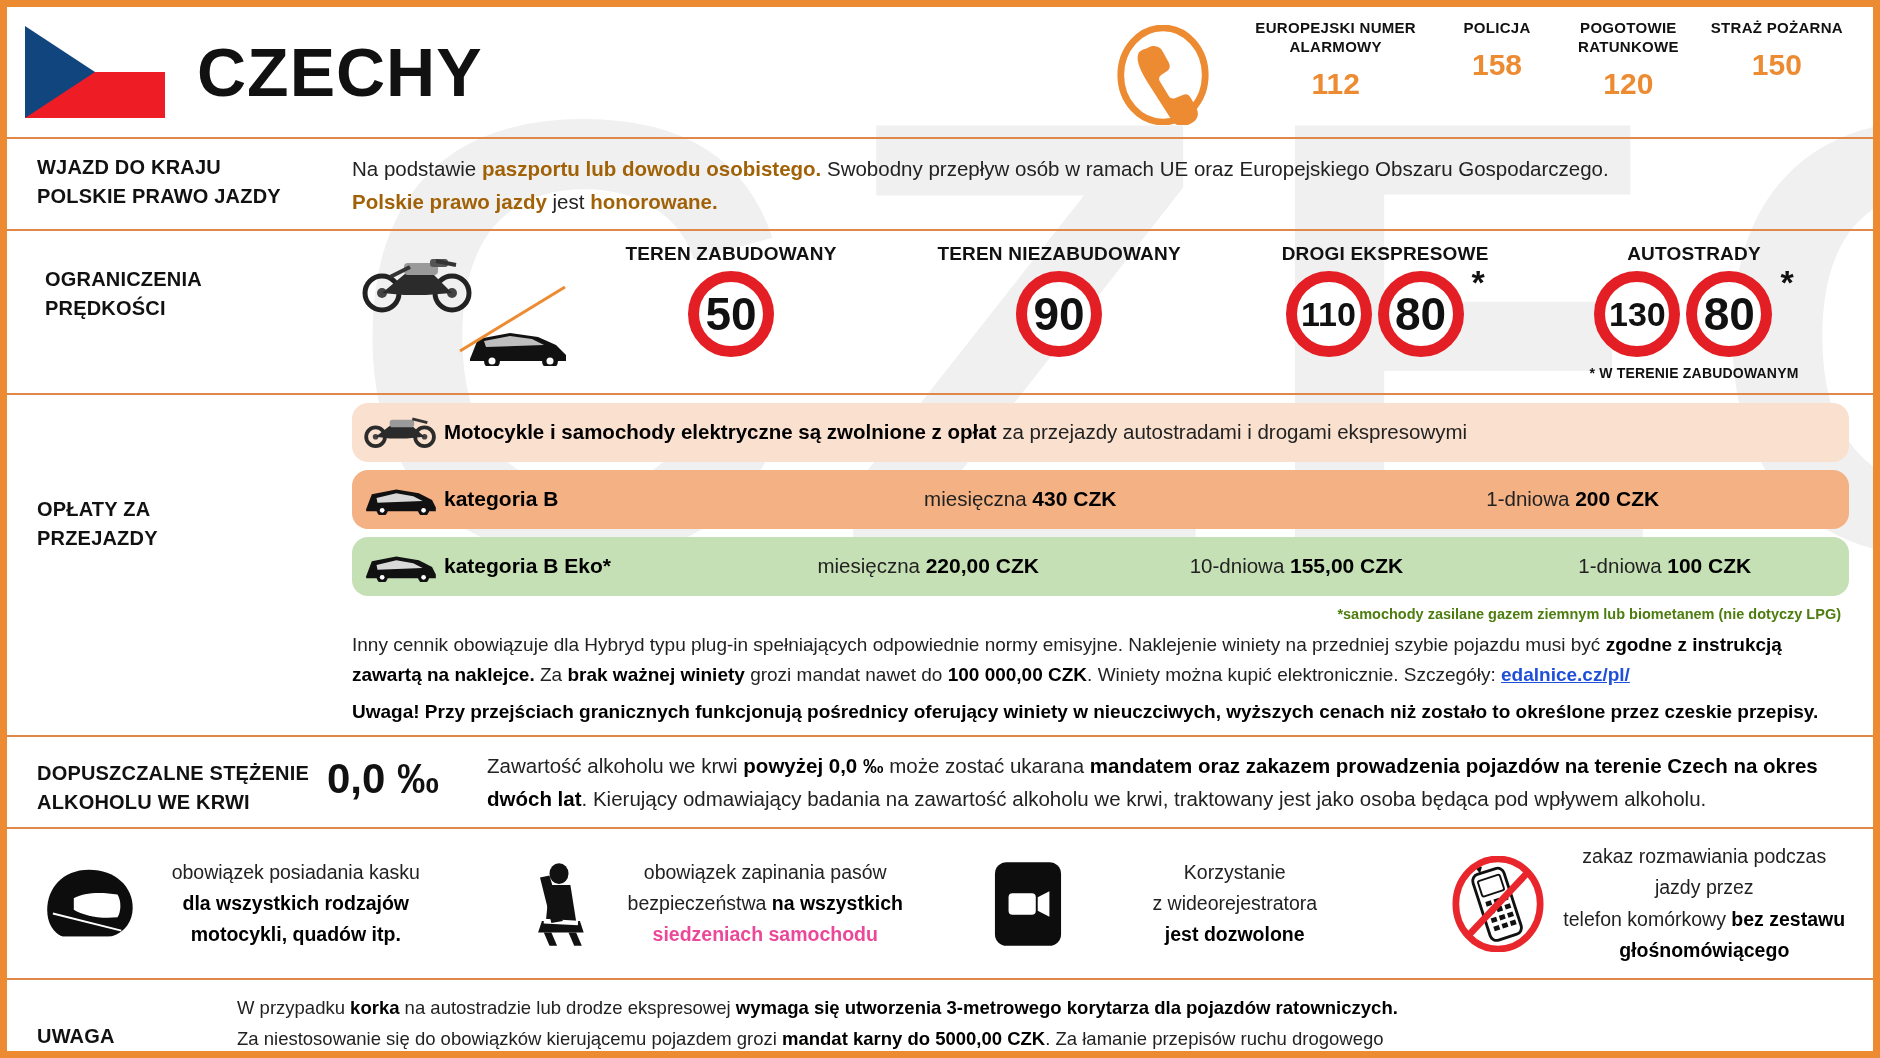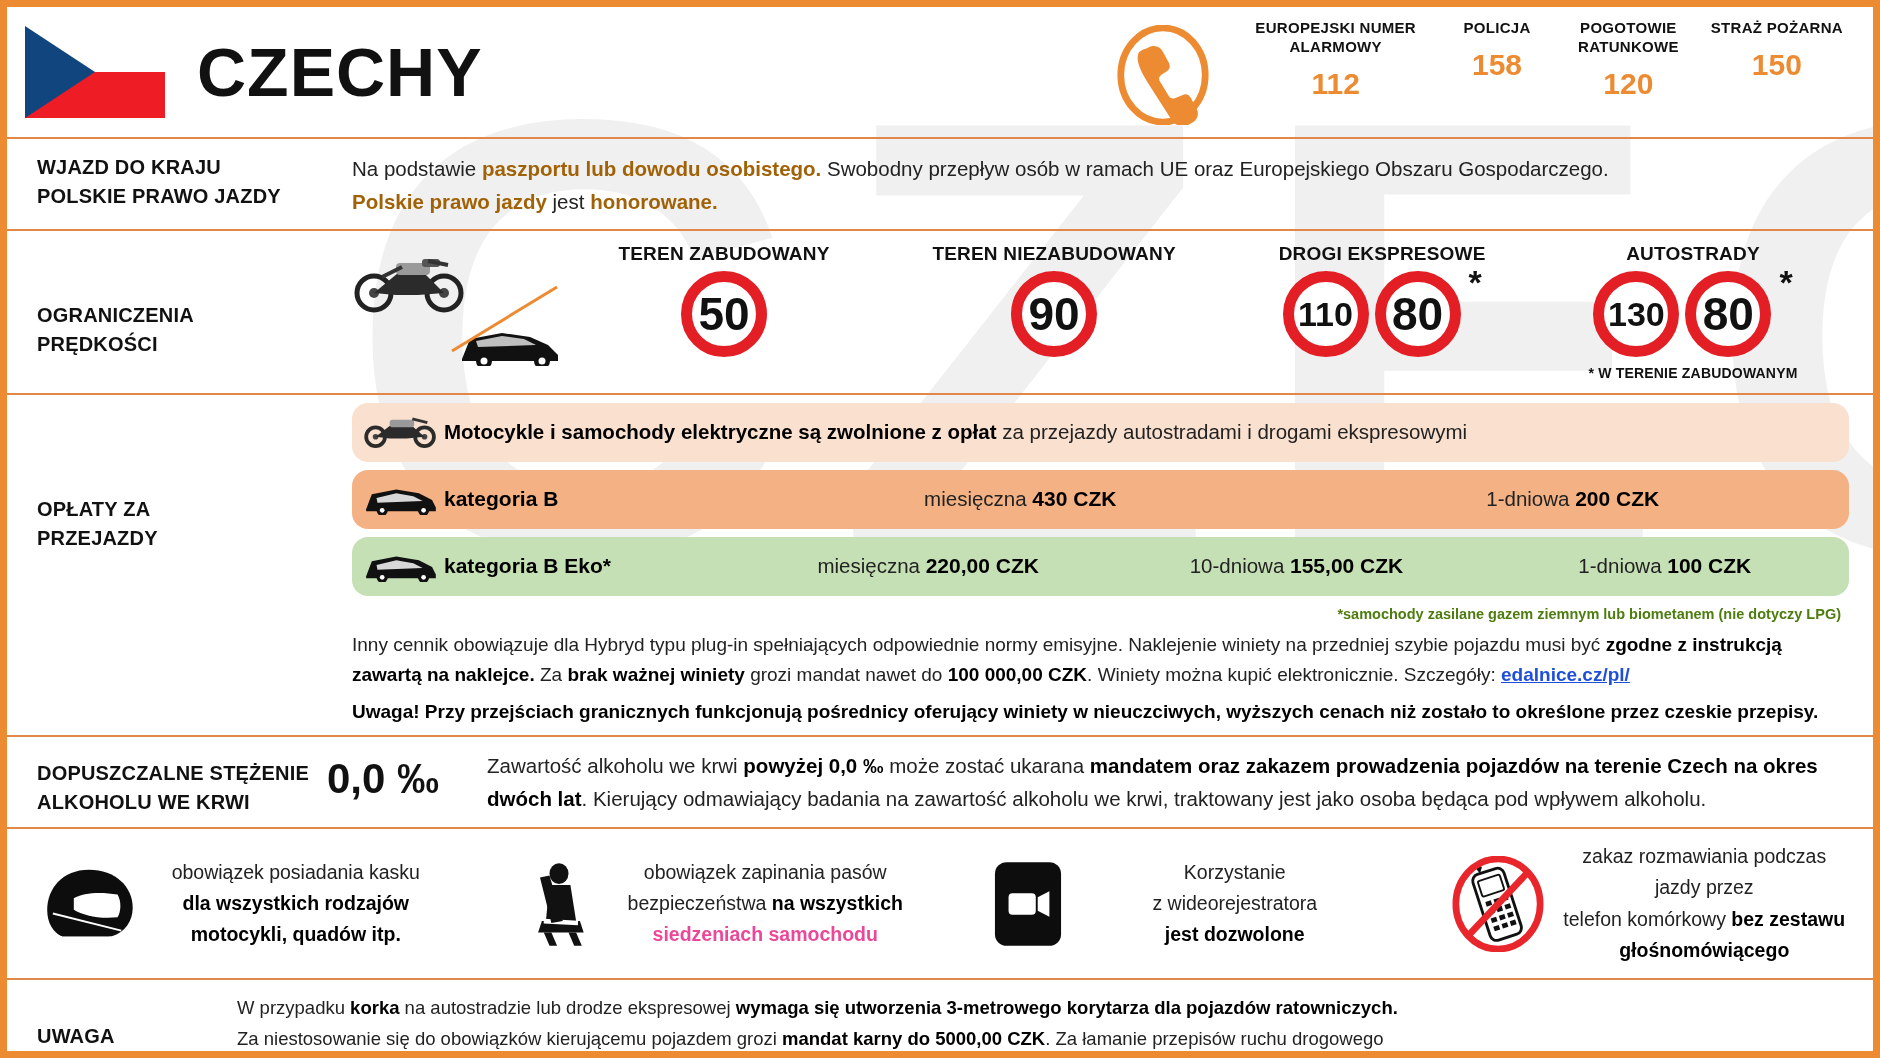--- a/index.html
+++ b/index.html
@@ -89,21 +89,21 @@
 
   .ptext { font-size: 20.5px; color: #222; line-height: 1.6; }
   .ptext b { font-weight: bold; color: #a16207; }
 
   
   .entry-row .rowlabel { padding-top: 14px; }
   .entry-row .rowbody { padding-top: 14px; padding-bottom: 10px; }
 
   
   .speed-row { min-height: 150px; }
-  .speed-row .rowlabel { padding-top: 70px; }
+  .speed-row .rowlabel { padding-top: 34px; margin-left: 8px; }
   .speed-wrap { display: flex; align-items: flex-start; width: 100%; padding-top: 4px; }
   .vehicles { width: 215px; flex: 0 0 215px; position: relative; height: 110px; margin-top: 8px;}
   .speedgroups { flex: 1 1 auto; display: flex; justify-content: space-around; align-items: flex-start; }
   .speedgroup { text-align: center; position: relative; }
   .speedgroup .gtitle {
     font-size: 19px; font-weight: bold; color: #111; letter-spacing: .2px;
     margin-bottom: 6px;
   }
   .signs { display: flex; justify-content: center; align-items: flex-start; gap: 6px; position: relative; }
   .sign {

